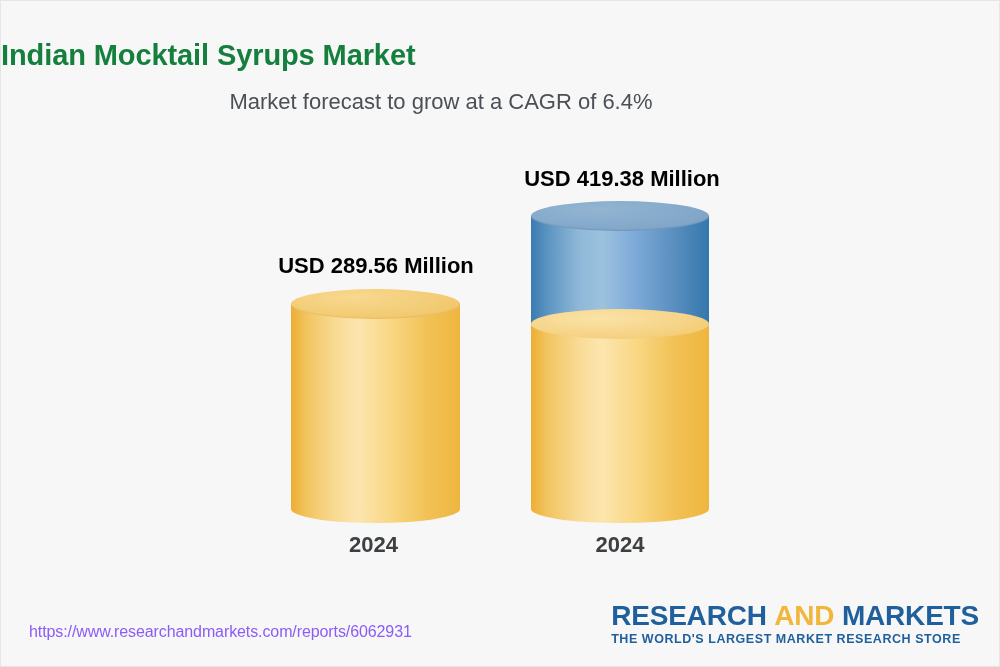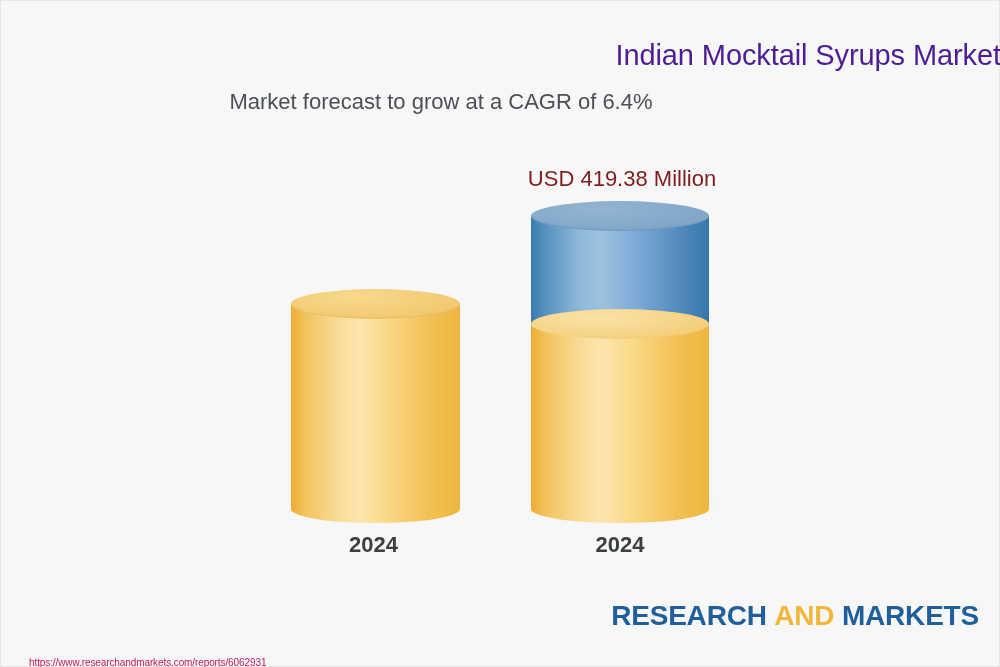--- a/index.html
+++ b/index.html
@@ -22,43 +22,43 @@
     box-sizing: border-box;
     border: 1px solid #e6e6e6;
   }
 
   
   .title {
     position: absolute;
     top: 38px;
     left: 0;
     width: 1000px;
-    text-align: right;
+    text-align: left;
     font-size: 29px;
-    font-weight: normal;
-    color: #4c1d95;
+    font-weight: bold;
+    color: #15803d;
     letter-spacing: -0.1px;
   }
   .subtitle {
     position: absolute;
     top: 88px;
     left: 0;
     width: 880px;
     text-align: center;
     font-size: 22px;
     font-weight: normal;
     color: #4b4f56;
   }
 
   
   .value-label {
     position: absolute;
     font-size: 22px;
-    font-weight: normal;
-    color: #7f1d1d;
+    font-weight: bold;
+    color: #000000;
     white-space: nowrap;
     text-align: center;
   }
   #label-2024 {
     top: 252px;
     left: 265px;
     width: 220px;
   }
   #label-2030 {
     top: 165px;
@@ -200,23 +200,23 @@
     border-radius: 50%;
     background: radial-gradient(ellipse at 38% 30%, #fae3a7 0%, #f6d488 55%, #f0c566 100%);
   }
   
   #cyl-2030 .seg-blue::after { display: none; }
 
   
   .source-url {
     position: absolute;
     left: 28px;
-    top: 656px;
-    font-size: 10px;
-    color: #be185d;
+    top: 622px;
+    font-size: 16px;
+    color: #8b5cf6;
     letter-spacing: -0.1px;
   }
 
   .logo {
     position: absolute;
     right: 20px;
     top: 600px;
     text-align: left;
     margin-left: 28px;
   }
@@ -240,20 +240,21 @@
 </style>
 </head>
 <body>
 
 <div id="infographic">
 
   <div class="title">Indian Mocktail Syrups Market</div>
 
   <div class="subtitle">Market forecast to grow at a CAGR of 6.4%</div>
 
+  <div class="value-label" id="label-2024">USD 289.56 Million</div>
 
   <div class="value-label" id="label-2030">USD 419.38 Million</div>
 
   <div class="cylinder" id="cyl-2024">
     <div class="cyl-shadow"></div>
     <div class="cyl-body fill-yellow"></div>
     <div class="cyl-top top-yellow"></div>
   </div>
 
   <div class="cylinder" id="cyl-2030">
@@ -267,15 +268,16 @@
   <div class="cat-label" id="cat-2024">2024</div>
 
   <div class="cat-label" id="cat-2030">2024</div>
 
   <div class="source-url">https://www.researchandmarkets.com/reports/6062931</div>
 
   <div class="logo">
     <div class="logo-main">
       <span>RESEARCH</span><span>&nbsp;</span><span class="logo-and">AND</span><span>&nbsp;</span><span>MARKETS</span>
     </div>
+    <div class="logo-tag">THE WORLD'S LARGEST MARKET RESEARCH STORE</div>
   </div>
 
 </div>
 
 </body></html>

